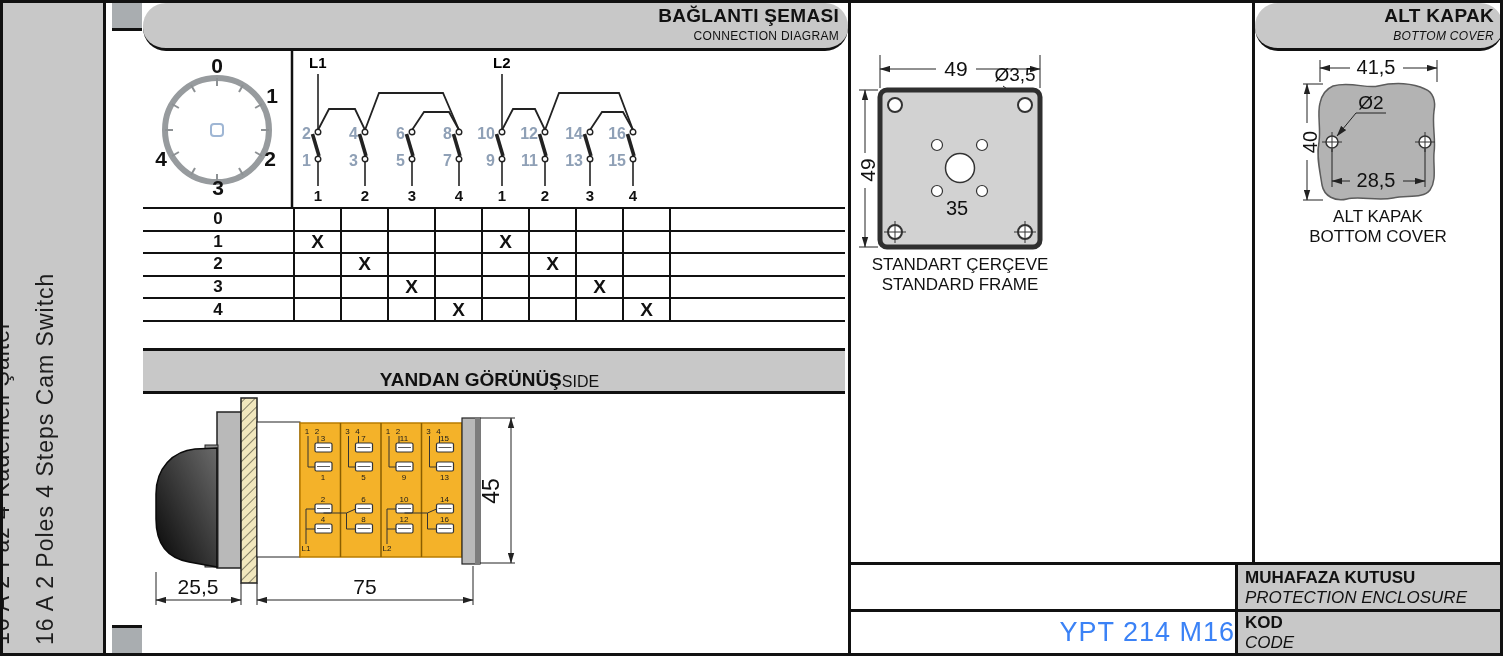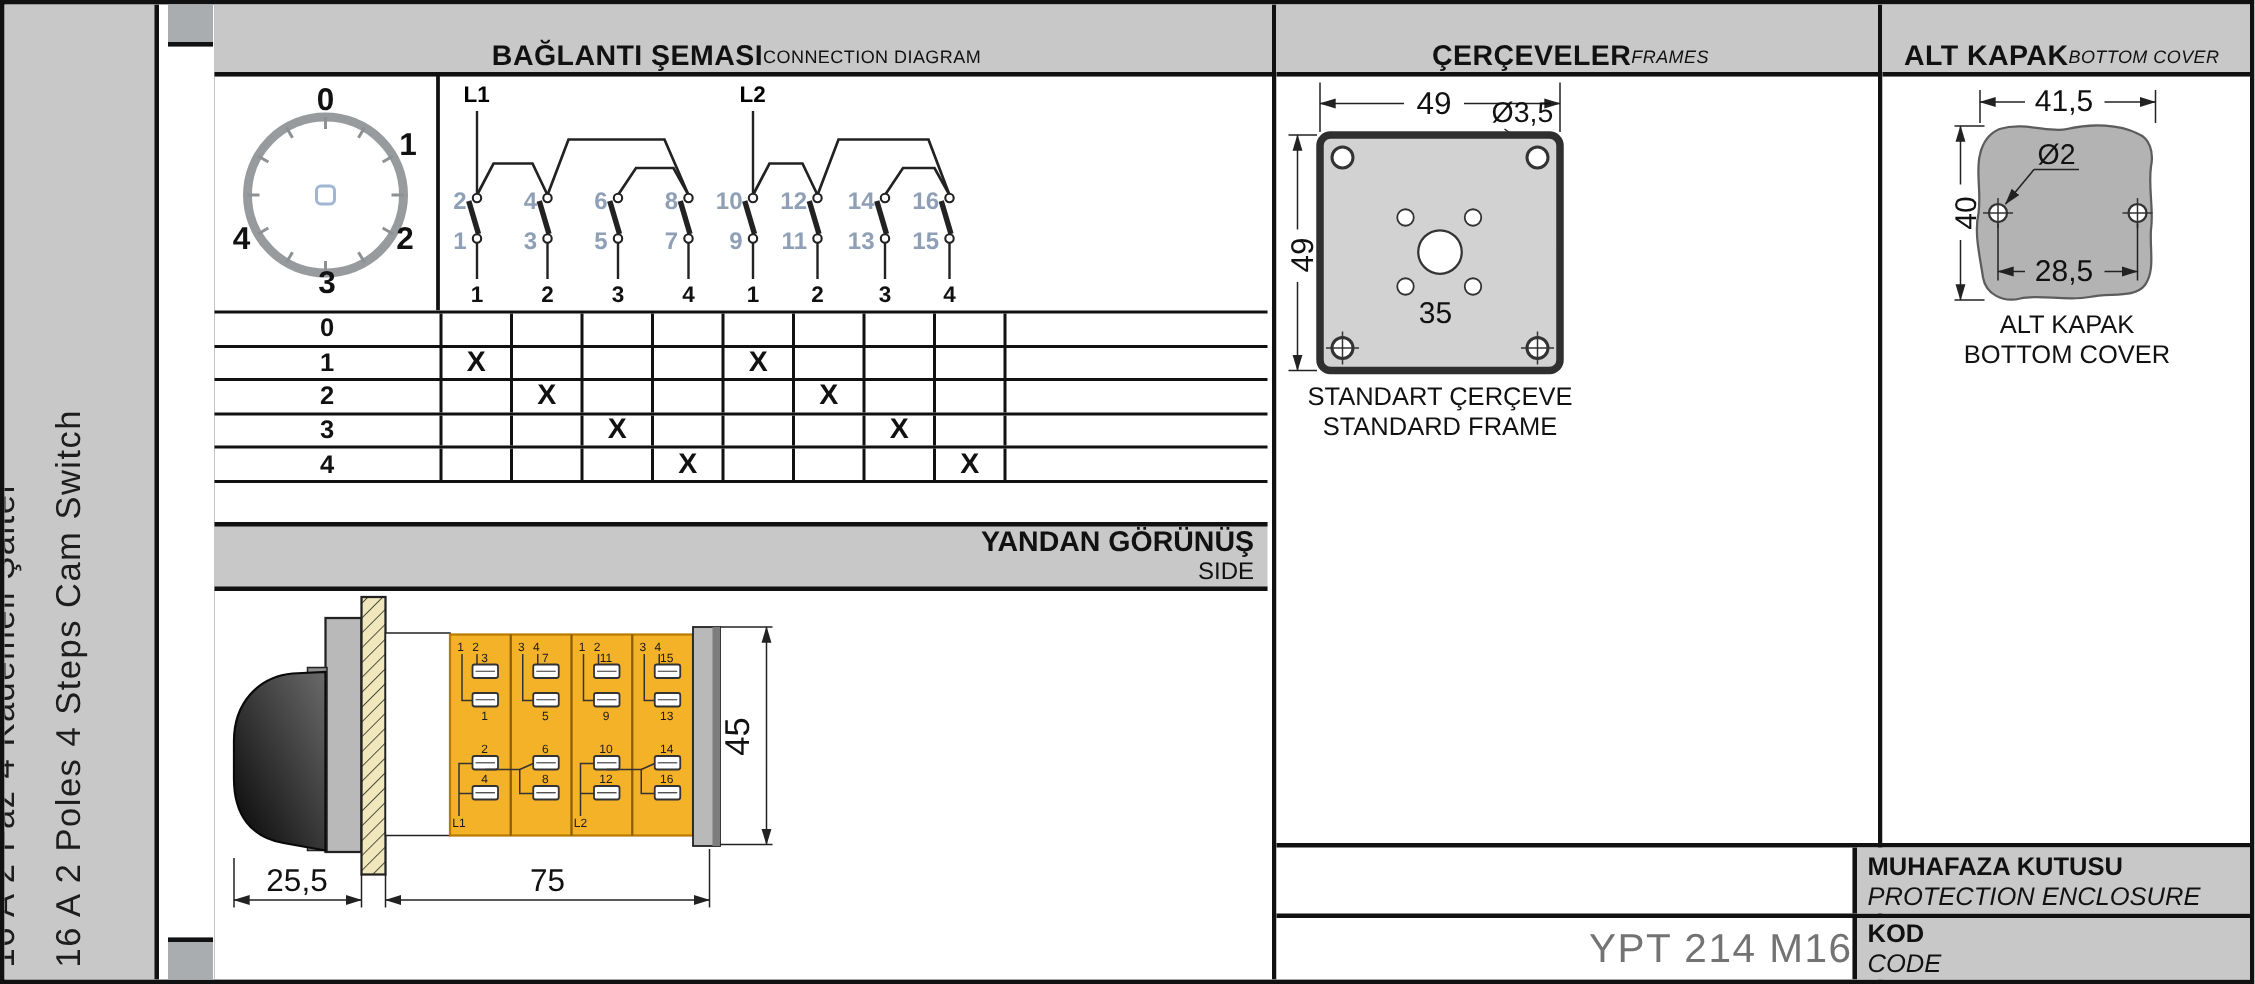--- a/index.html
+++ b/index.html
@@ -13,42 +13,42 @@
   .spine{position:absolute;left:103px;top:0px;width:37px;height:650px;background:#fff;border-right:3px solid #111;}
   .spine-sq{position:absolute;left:6px;width:30px;height:25px;background:#a9adb0;}
   .sq-top{top:0;border-bottom:3px solid #111;}
   .sq-bottom{bottom:0;border-top:3px solid #111;}
   
   .region{position:absolute;top:0px;height:650px;background:#fff;}
   .r-conn{left:140px;width:705px;border-right:3px solid #111;}
   .r-frames{left:848px;width:401px;border-right:3px solid #111;}
   .r-alt{left:1252px;width:248px;}
   .band{height:45px;border-bottom:3px solid #111;background:#c8c8c8;box-sizing:content-box;
-        display:flex;flex-direction:row;justify-content:center;align-items:flex-end;padding-right:9px;}
+        display:flex;flex-direction:column;justify-content:center;align-items:flex-end;padding-right:9px;border-radius:23px;}
   .band .t1{font-size:19px;font-weight:bold;line-height:21px;letter-spacing:.3px;}
   .band .t2{font-size:12px;line-height:20px;letter-spacing:.3px;}
   .band .it{font-style:italic;}
   
   .ctable{position:absolute;left:0;top:204px;width:702px;border-top:2px solid #111;}
   .crow{display:flex;height:20.6px;border-bottom:2px solid #111;}
   .clabel{width:152px;border-right:2px solid #111;box-sizing:border-box;display:flex;align-items:center;justify-content:center;
           font-weight:bold;font-size:17px;}
   .ccell{width:47px;border-right:2px solid #111;box-sizing:border-box;display:flex;align-items:center;justify-content:center;
          font-weight:bold;font-size:19px;}
   .cwide{flex:1;}
   .sideband{position:absolute;left:0;top:345px;width:702px;box-sizing:border-box;border-top:3px solid #111;border-bottom:3px solid #111;
-            height:46px;background:#c8c8c8;display:flex;flex-direction:column;justify-content:center;align-items:flex-end;padding-right:9px;}
+            height:46px;background:#c8c8c8;display:flex;flex-direction:row;justify-content:center;align-items:flex-end;padding-right:9px;}
   
   .hline{position:absolute;height:3px;background:#111;}
   .graycell{position:absolute;background:#c8c8c8;border-left:3px solid #111;box-sizing:border-box;
             display:flex;flex-direction:column;justify-content:center;padding-left:7px;z-index:5;}
   .graycell .t1{font-size:17px;font-weight:bold;line-height:20px;}
   .graycell .t2{font-size:17px;font-style:italic;line-height:19px;}
   .codeval{position:absolute;display:flex;align-items:center;justify-content:flex-end;padding-right:10px;
-           font-size:27px;letter-spacing:1px;color:#737373;z-index:5;}
+           font-size:27px;letter-spacing:1px;color:#3b82f6;z-index:5;}
   svg text{font-family:"Liberation Sans",sans-serif;}
 </style>
 </head>
 <body>
 
 <div class="page">
 
   <div class="sidebar">
     <div class="vtext" style="left:12px;">16 A 2 Faz 4 Kademeli Şalter</div>
     <div class="vtext" style="left:56px;">16 A 2 Poles 4 Steps Cam Switch</div>
@@ -391,24 +391,20 @@
         <line x1="98" y1="192" x2="98" y2="214"></line>
           <line x1="114" y1="192" x2="114" y2="214"></line>
       </g>
       <text x="356" y="100" font-size="23" fill="#111" text-anchor="middle" transform="rotate(-90 356 100)">45</text>
       <text x="55" y="203" font-size="21" fill="#111" text-anchor="middle">25,5</text>
       <text x="222" y="203" font-size="21" fill="#111" text-anchor="middle">75</text>
     </svg>
   </div>
 
   <div class="region r-frames">
-    <div class="band">
-      <div class="t1">ÇERÇEVELER</div>
-      <div class="t2 it">FRAMES</div>
-    </div>
     <svg class="abs" style="left:0;top:45px;" width="398" height="310" viewBox="0 0 398 310">
       <defs>
         <marker id="fa" viewBox="0 0 10 6" refX="9.5" refY="3" markerWidth="11" markerHeight="7" orient="auto">
           <path d="M0,0 L10,3 L0,6 Z" fill="#222"></path>
         </marker>
         <marker id="fas" viewBox="0 0 10 6" refX="9.5" refY="3" markerWidth="11" markerHeight="7" orient="auto-start-reverse">
           <path d="M0,0 L10,3 L0,6 Z" fill="#222"></path>
         </marker>
       </defs>
       <g stroke="#222" stroke-width="1" fill="none">

